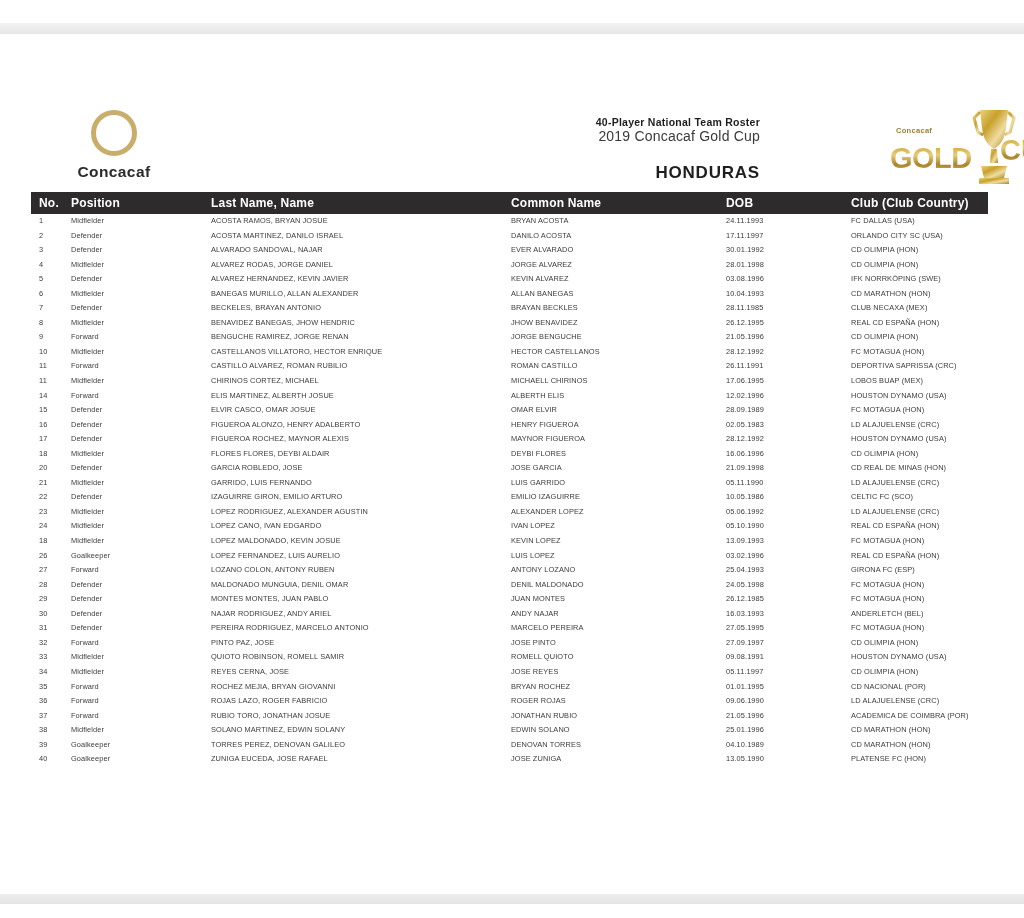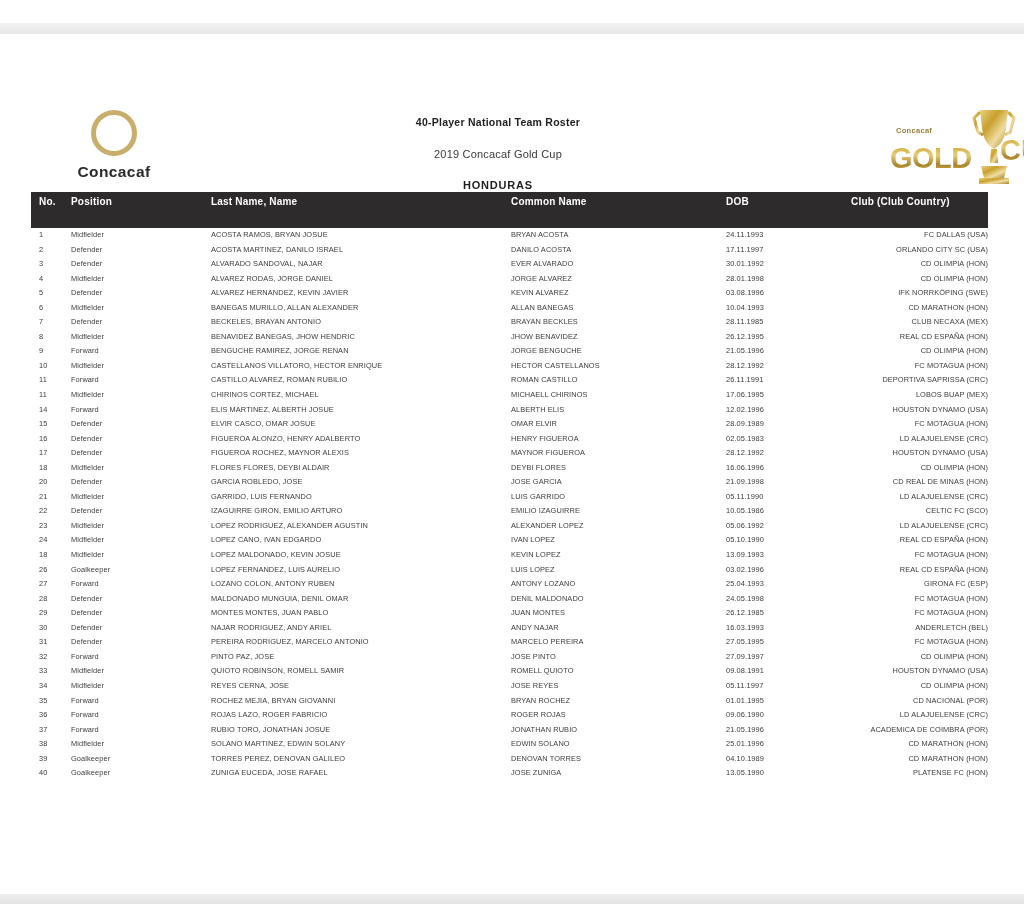--- a/index.html
+++ b/index.html
@@ -71,39 +71,38 @@
   .concacaf-word {
     font-size: 15.5px;
     letter-spacing: 0.4px;
     color: #2b2b2b;
     font-weight: 600;
   }
 
   
   .titles {
     position: absolute;
-    left: 248px;
+    left: 260px;
     top: 82px;
     width: 500px;
-    text-align: center;
+    text-align: right;
     color: #1e1e1e;
   }
   .title-main {
     font-size: 10.5px;
     font-weight: bold;
     letter-spacing: 0.25px;
   }
   .title-sub {
-    font-size: 11px;
-    margin-top: 20px;
+    font-size: 14px;
     color: #3a3a3a;
     letter-spacing: 0.2px;
   }
   .title-country {
-    font-size: 11px;
+    font-size: 17px;
     font-weight: bold;
     margin-top: 19px;
     letter-spacing: 0.8px;
   }
 
   
   .goldcup {
     position: absolute;
     right: -34px;
     top: 72px;
@@ -160,44 +159,44 @@
     position: absolute;
     left: 31px;
     top: 158px;
     width: 957px;
     border-collapse: collapse;
     table-layout: fixed;
   }
   .roster thead th {
     background: #2d2b2b;
     color: #ffffff;
-    font-size: 10px;
+    font-size: 12px;
     font-weight: bold;
     text-align: left;
-    padding: 4px 0 21px 0;
+    padding: 4px 0 4px 0;
     letter-spacing: 0.2px;
     height: 13px;
     box-sizing: border-box;
   }
   .roster tbody td {
     font-size: 7.4px;
     color: #3b3b3b;
     padding: 0;
     height: 14.55px;
     line-height: 14.55px;
     letter-spacing: 0.1px;
     white-space: nowrap;
     overflow: hidden;
   }
   .c-no    { width: 40px;  padding-left: 8px !important; }
   .c-pos   { width: 140px; }
   .c-last  { width: 300px; }
   .c-common{ width: 215px; }
   .c-dob   { width: 125px; }
-  .c-club  { width: 137px; text-align: right; }
+  .c-club  { width: 137px; }
 </style>
 </head>
 <body>
 
 <div class="page-scroll-top"></div>
 <div class="band-top"></div>
 
 <div class="doc">
 
   <div class="doc-header">

